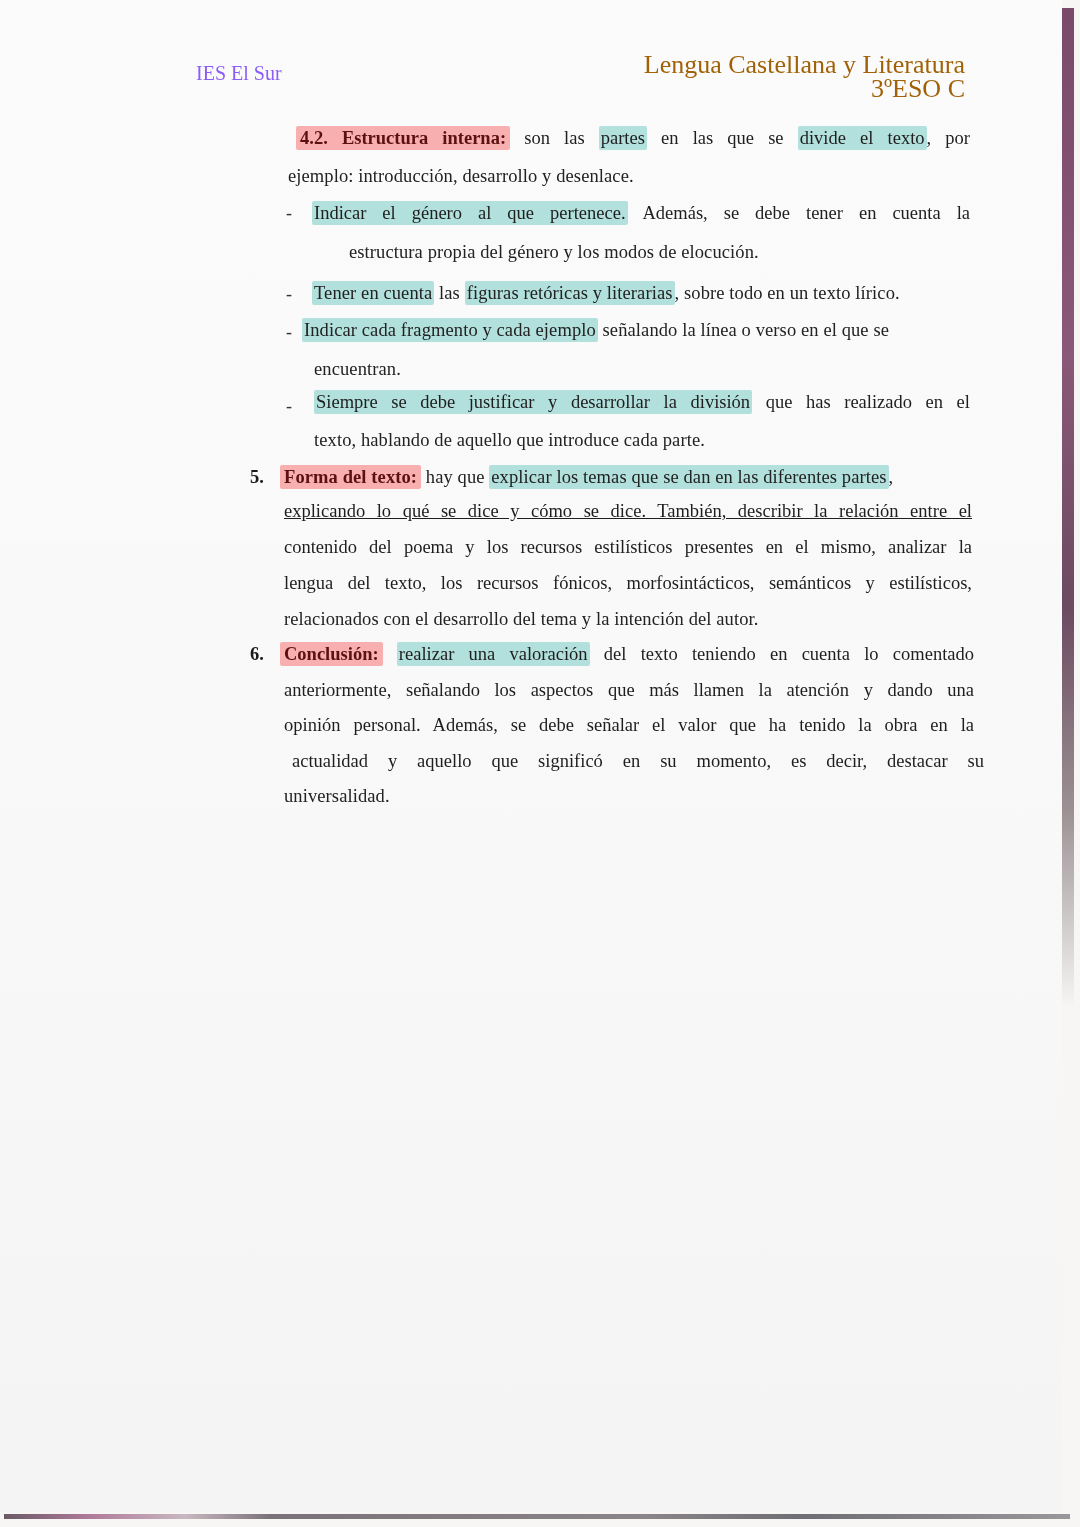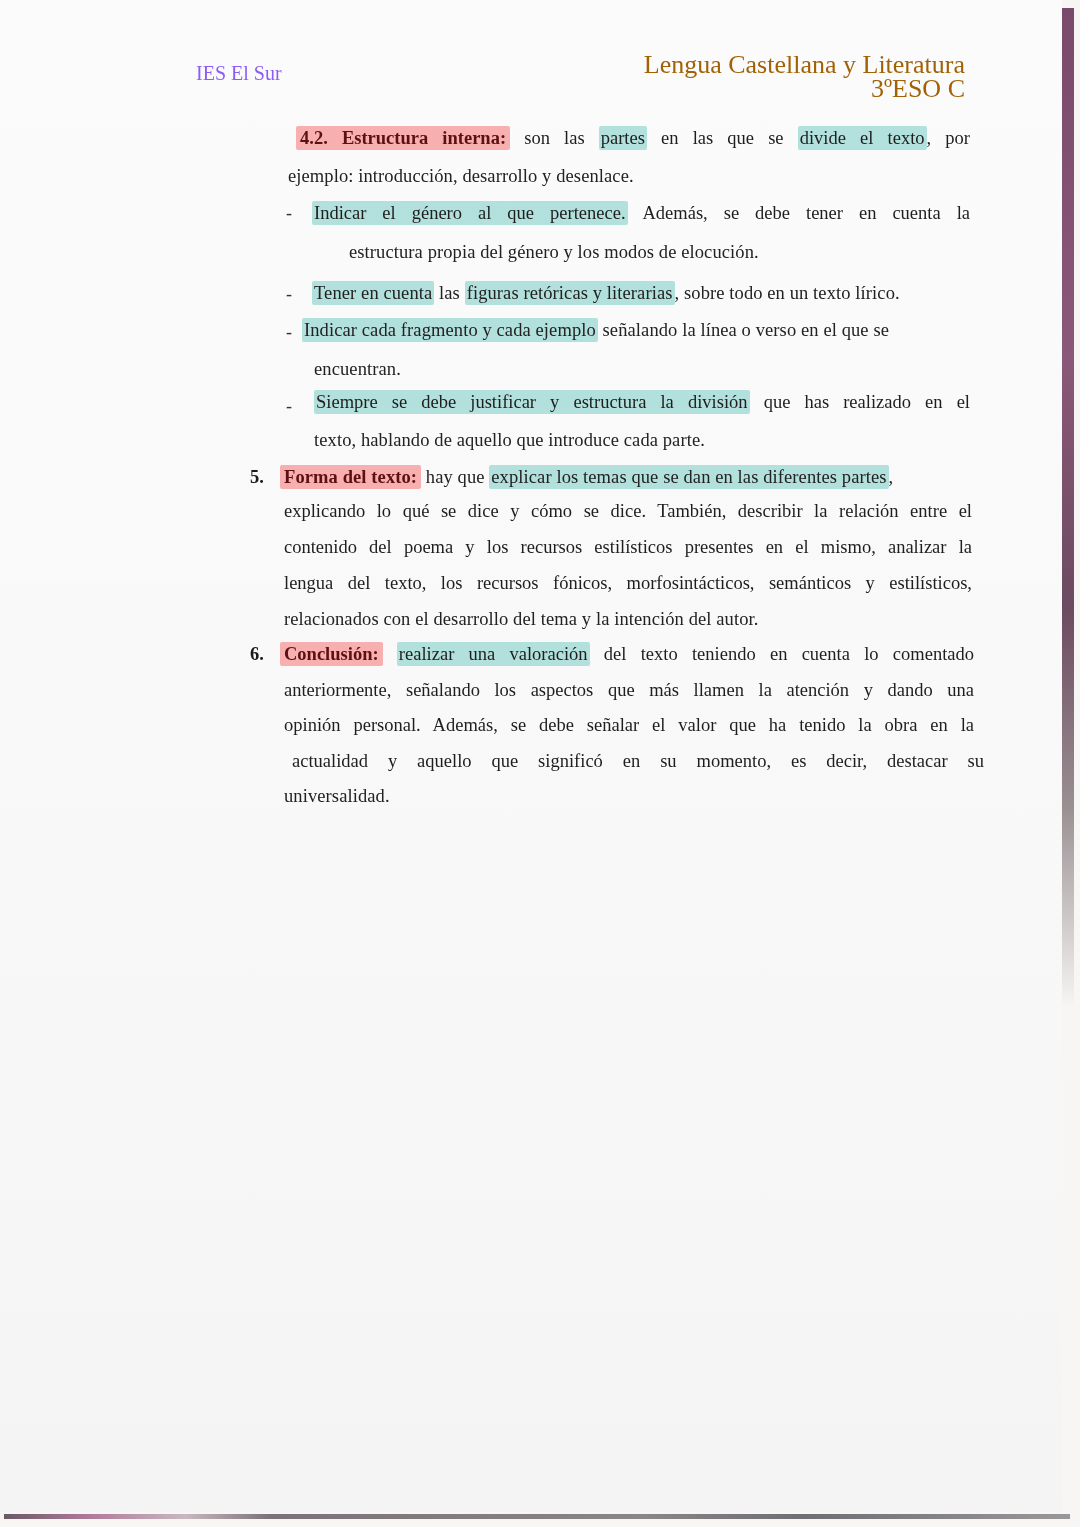--- a/index.html
+++ b/index.html
@@ -81,29 +81,29 @@
 </div>
 
 <div class="dash" style="left:286px; top:322px;">-</div>
 <div class="line" style="left:302px; top:320px;">
   <span class="hl-teal">Indicar cada fragmento y cada ejemplo</span><span> señalando la línea o verso en el que se</span>
 </div>
 <div class="line" style="left:314px; top:359px;">encuentran.</div>
 
 <div class="dash" style="left:286px; top:396px;">-</div>
 <div class="justify" style="left:314px; top:392px; width:656px;">
-  <span class="hl-teal">Siempre se debe justificar y estructura la división</span><span> que has realizado en el</span>
+  <span class="hl-teal">Siempre se debe justificar y desarrollar la división</span><span> que has realizado en el</span>
 </div>
 <div class="line" style="left:314px; top:430px;">texto, hablando de aquello que introduce cada parte.</div>
 
 <div class="line num" style="left:250px; top:467px;">5.</div>
 <div class="line" style="left:284px; top:467px;">
   <span class="hl-pink heading">Forma del texto:</span><span> hay que </span><span class="hl-teal">explicar los temas que se dan en las diferentes partes</span><span>,</span>
 </div>
-<div class="justify" style="left:284px; top:501px; width:688px;">explicando lo qué se dice y cómo se dice. También, describir la relación entre el</div>
+<div class="justify" style="left:284px; top:501px; width:688px;text-decoration:underline;">explicando lo qué se dice y cómo se dice. También, describir la relación entre el</div>
 <div class="justify" style="left:284px; top:537px; width:688px;">contenido del poema y los recursos estilísticos presentes en el mismo, analizar la</div>
 <div class="justify" style="left:284px; top:573px; width:688px;">lengua del texto, los recursos fónicos, morfosintácticos, semánticos y estilísticos,</div>
 <div class="line" style="left:284px; top:609px;">relacionados con el desarrollo del tema y la intención del autor.</div>
 
 <div class="line num" style="left:250px; top:644px;">6.</div>
 <div class="justify" style="left:284px; top:644px; width:690px;">
   <span class="hl-pink heading">Conclusión:</span><span> </span><span class="hl-teal">realizar una valoración</span><span> del texto teniendo en cuenta lo comentado</span>
 </div>
 <div class="justify" style="left:284px; top:680px; width:690px;">anteriormente, señalando los aspectos que más llamen la atención y dando una</div>
 <div class="justify" style="left:284px; top:715px; width:690px;">opinión personal. Además, se debe señalar el valor que ha tenido la obra en la</div>

